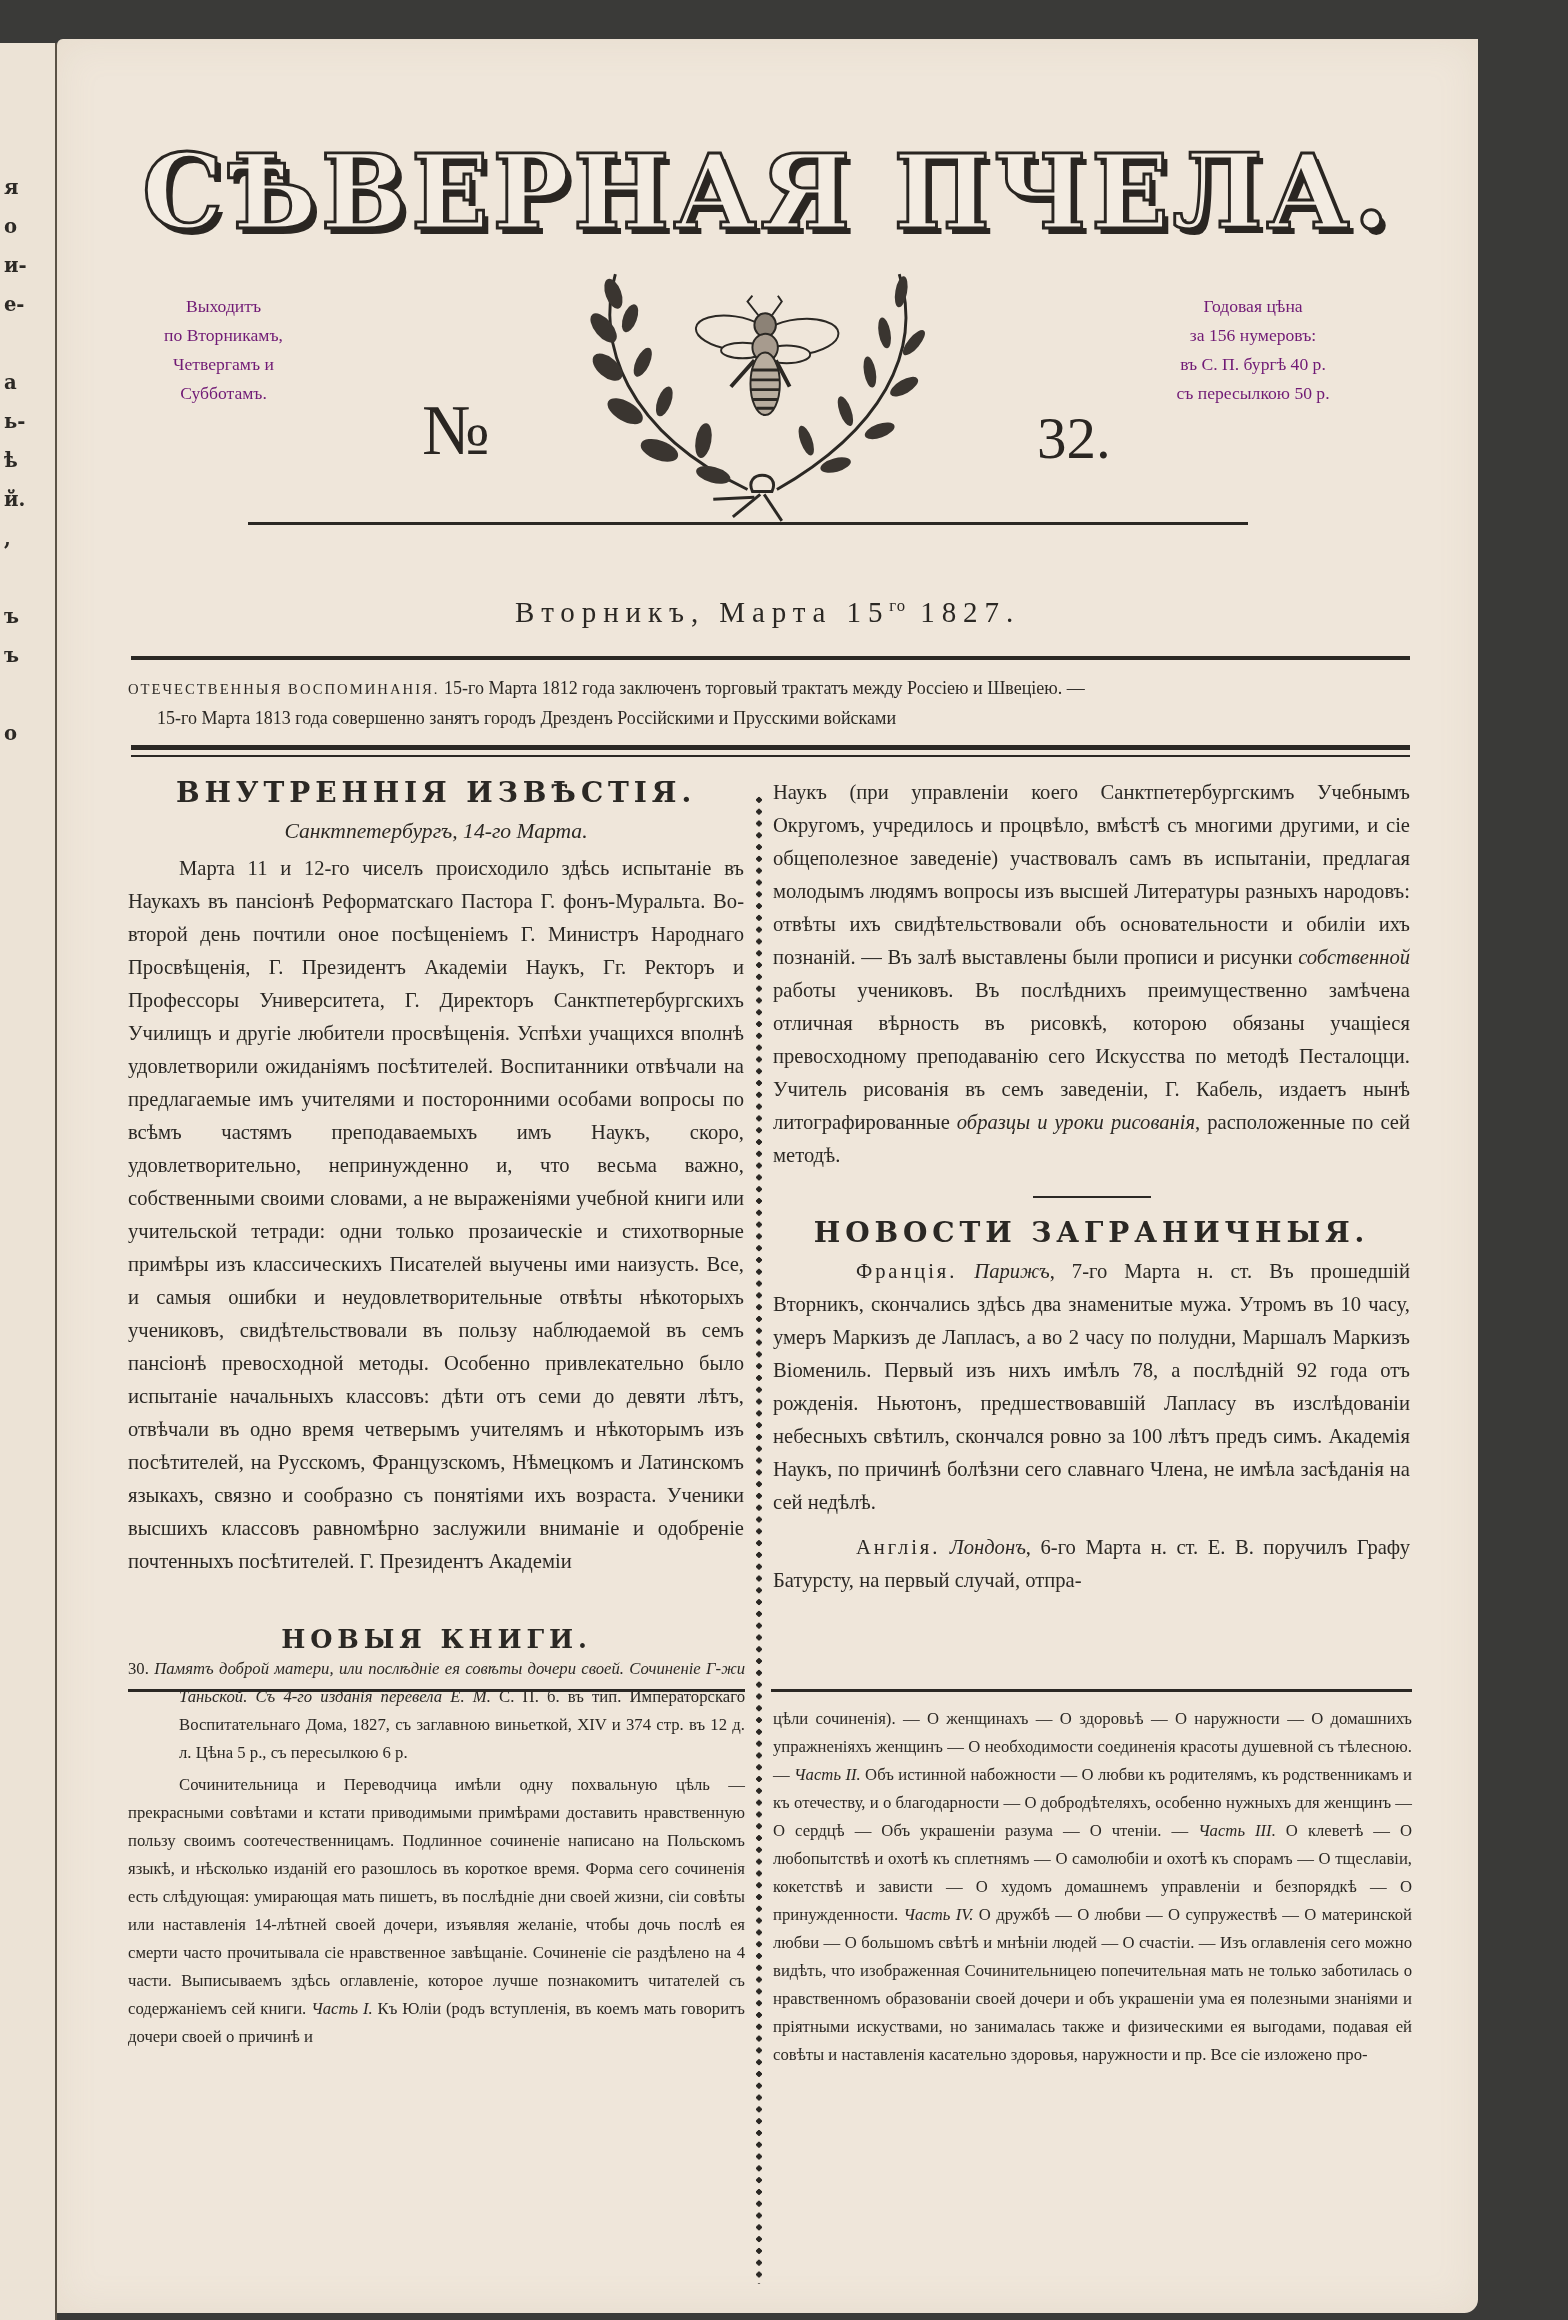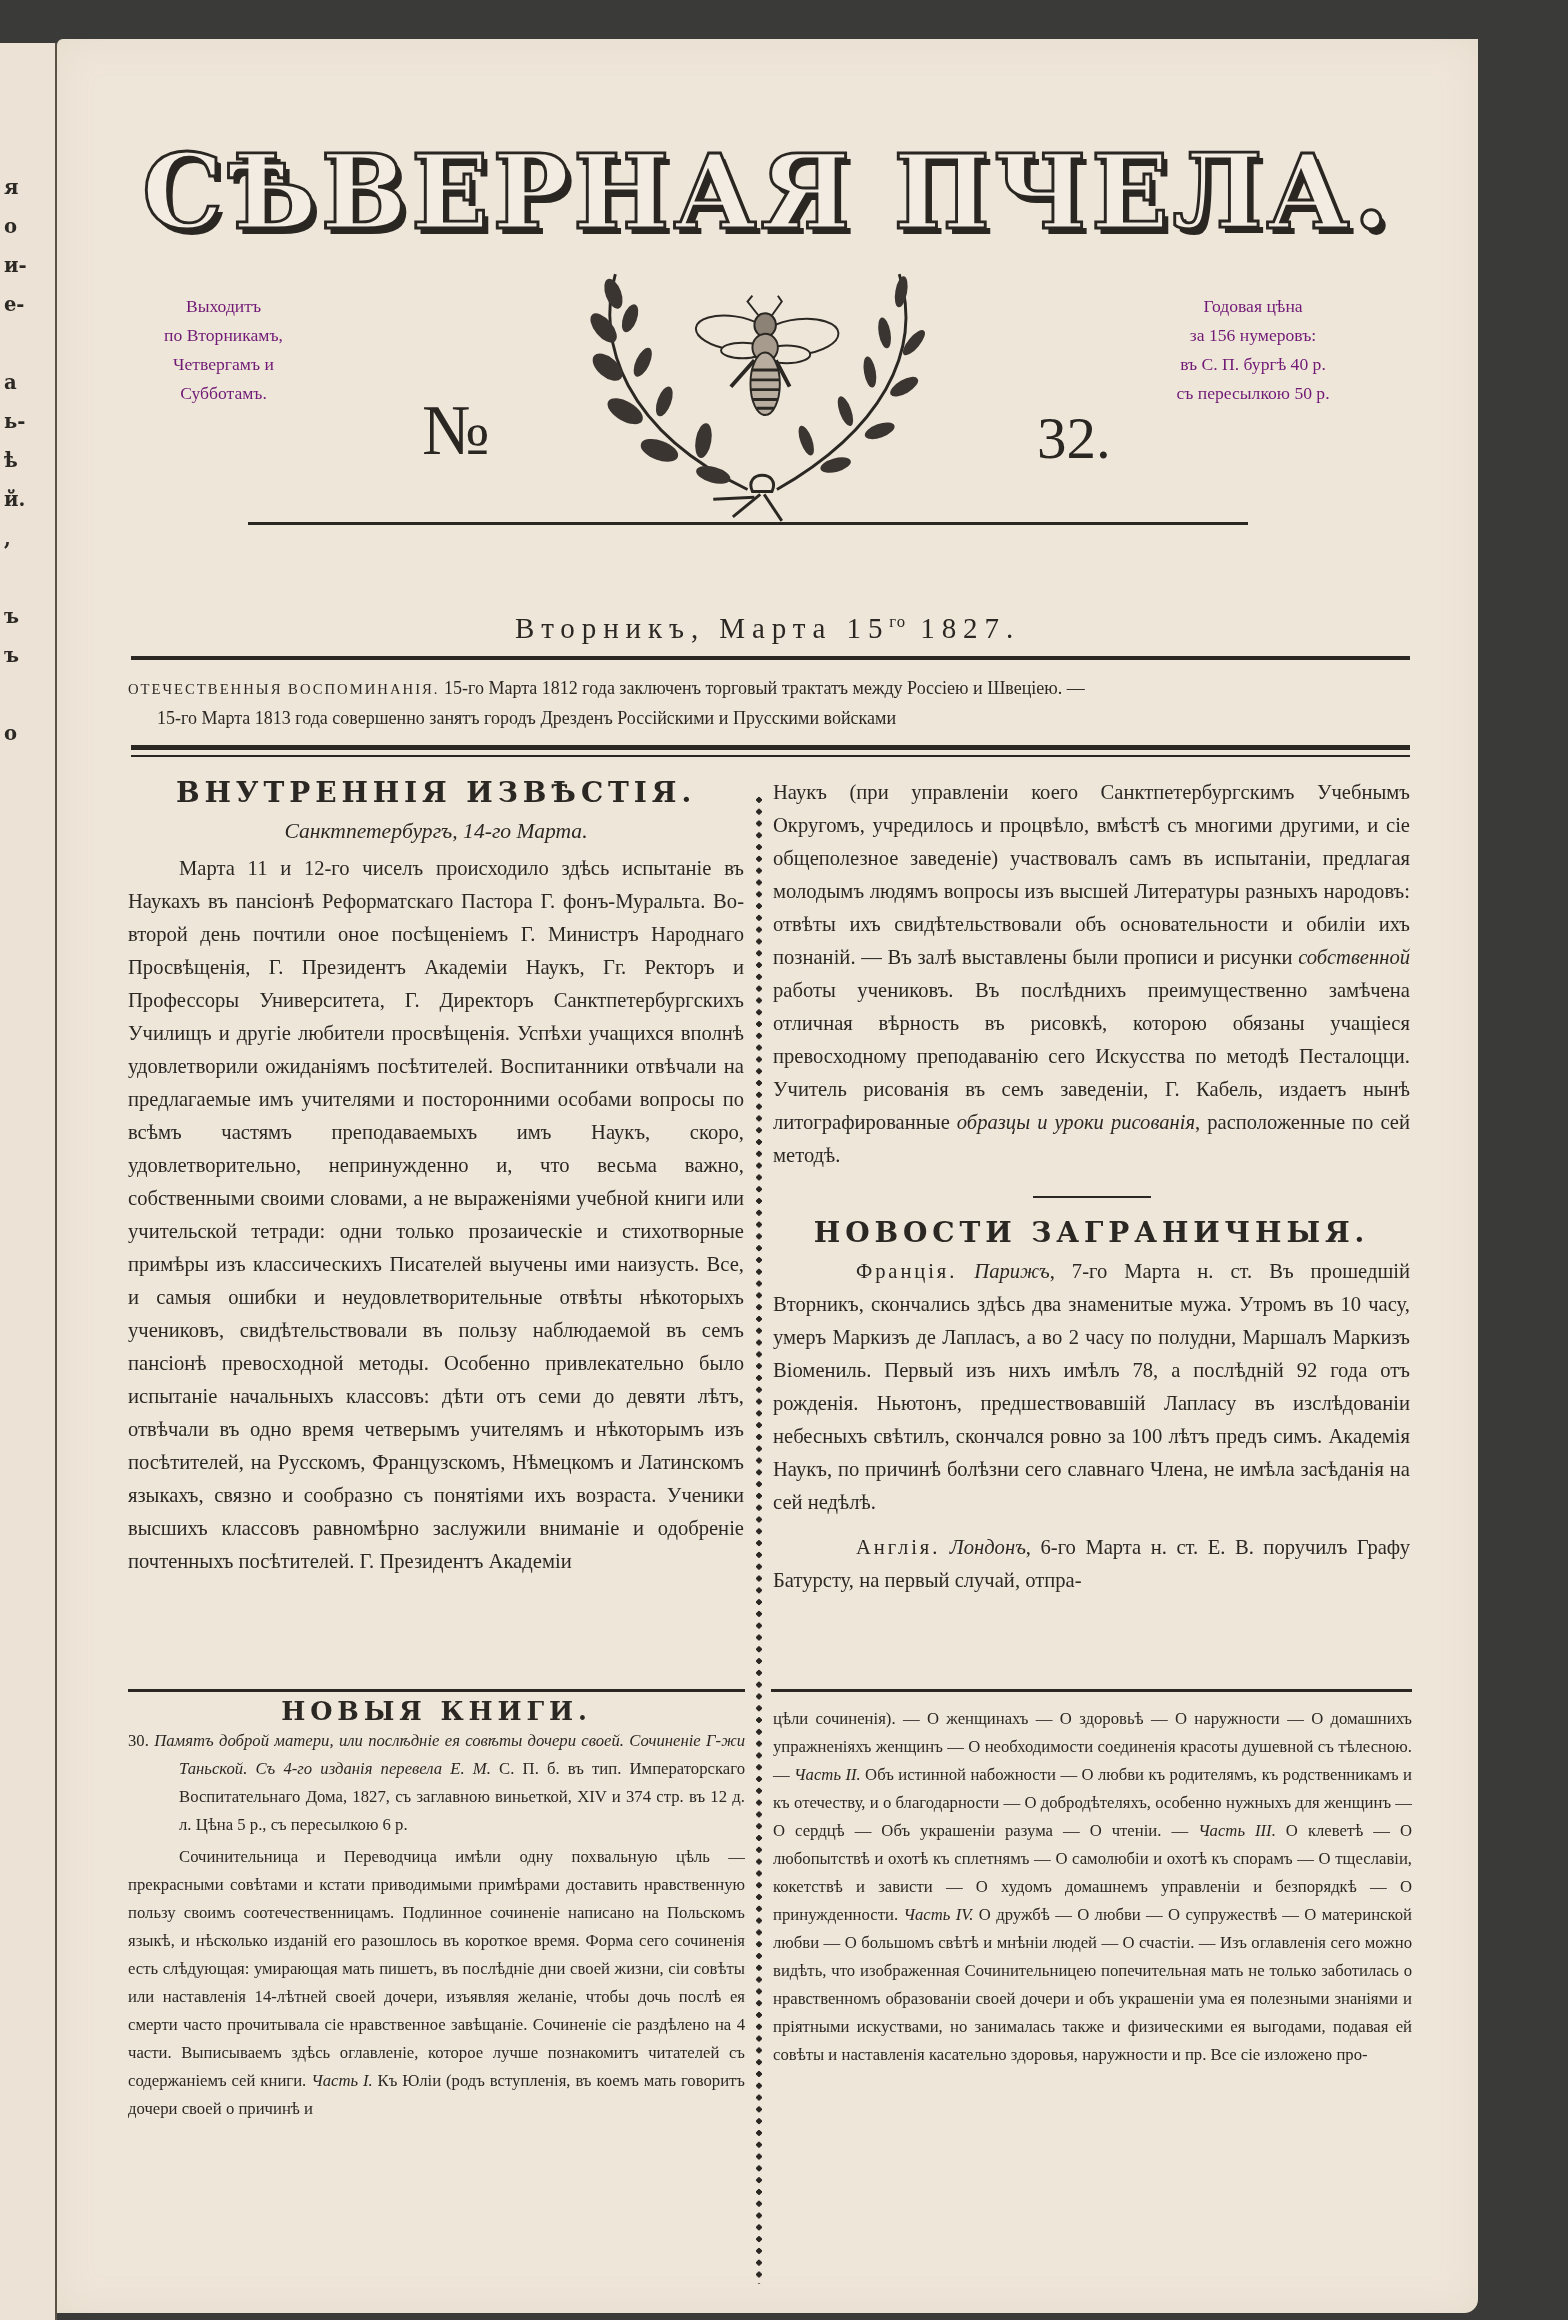--- a/index.html
+++ b/index.html
@@ -41,21 +41,21 @@
   }
   .issue-no {
     font-family: "Liberation Serif", serif; font-size: 71px; color: #2a2622;
   }
   .emblem { left: 529px; top: 225px; width: 372px; height: 265px; }
 
   .rule { background: #2b2824; height: 3.9px; }
   .rule-thin { background: #2b2824; height: 2px; }
   .date-line {
     left: 0; top: 557px; width: 1421px; text-align: center;
-    font-family: "Liberation Serif", serif; font-size: 29px; letter-spacing: 6.9px; margin-top: 16px;
+    font-family: "Liberation Serif", serif; font-size: 29px; letter-spacing: 6.9px;
   }
   .date-line sup { font-size: 16.7px; letter-spacing: 1px; }
   .memorial {
     left: 71px; top: 635px; width: 1284px;
     font-family: "Liberation Serif", serif; font-size: 18px; line-height: 29px;
     text-align: justify;
   }
   .memorial .caps { letter-spacing: 2px; font-size: 14.7px; text-transform: uppercase; }
 
   .col {
@@ -195,21 +195,21 @@
   <div class="abs rule-thin" style="left:74px; top:716px; width:1279px;"></div>
 
   <div class="abs col" style="left:71px; top:737px; width:616px;">
     <h2 class="section-title">ВНУТРЕННІЯ ИЗВѢСТІЯ.</h2>
     <div class="dateline" style="margin:5.9px 0 3.9px;">Санктпетербургъ, 14-го Марта.</div>
     <p class="indent">Марта 11 и 12-го чиселъ происходило здѣсь испытаніе въ Наукахъ въ пансіонѣ Реформатскаго Пастора Г. фонъ-Муральта. Во-второй день почтили оное посѣщеніемъ Г. Министръ Народнаго Просвѣщенія, Г. Президентъ Академіи Наукъ, Гг. Ректоръ и Профессоры Университета, Г. Директоръ Санктпетербургскихъ Училищъ и другіе любители просвѣщенія. Успѣхи учащихся вполнѣ удовлетворили ожиданіямъ посѣтителей. Воспитанники отвѣчали на предлагаемые имъ учителями и посторонними особами вопросы по всѣмъ частямъ преподаваемыхъ имъ Наукъ, скоро, удовлетворительно, непринужденно и, что весьма важно, собственными своими словами, а не выраженіями учебной книги или учительской тетради: одни только прозаическіе и стихотворные примѣры изъ классическихъ Писателей выучены ими наизусть. Все, и самыя ошибки и неудовлетворительные отвѣты нѣкоторыхъ учениковъ, свидѣтельствовали въ пользу наблюдаемой въ семъ пансіонѣ превосходной методы. Особенно привлекательно было испытаніе начальныхъ классовъ: дѣти отъ семи до девяти лѣтъ, отвѣчали въ одно время четверымъ учителямъ и нѣкоторымъ изъ посѣтителей, на Русскомъ, Французскомъ, Нѣмецкомъ и Латинскомъ языкахъ, связно и сообразно съ понятіями ихъ возраста. Ученики высшихъ классовъ равномѣрно заслужили вниманіе и одобреніе почтенныхъ посѣтителей. Г. Президентъ Академіи</p>
   </div>
 
   <div class="abs rule-thin" style="left:71px; top:1650px; width:617px; height:2.9px;"></div>
 
-  <div class="abs small" style="left:71px; top:1658px; width:617px;">
+  <div class="abs small" style="left:71px; top:1586px; width:617px;">
     <h2 class="section-title" style="font-size:25.5px; font-weight:bold; margin-bottom:2px;">НОВЫЯ КНИГИ.</h2>
     <p class="hang">
       <span>30.</span>
       <i>Памятъ доброй матери, или послѣдніе ея совѣты дочери своей. Сочиненіе Г-жи Таньской. Съ 4-го изданія перевела Е. М.</i><span> С. П. б. въ тип. Императорскаго Воспитательнаго Дома, 1827, съ заглавною виньеткой, XIV и 374 стр. въ 12 д. л. Цѣна 5 р., съ пересылкою 6 р.</span>
     </p>
     <p class="indent" style="margin-top:3.9px;"><span>Сочинительница и Переводчица имѣли одну похвальную цѣль — прекрасными совѣтами и кстати приводимыми примѣрами доставить нравственную пользу своимъ соотечественницамъ. Подлинное сочиненіе написано на Польскомъ языкѣ, и нѣсколько изданій его разошлось въ короткое время. Форма сего сочиненія есть слѣдующая: умирающая мать пишетъ, въ послѣдніе дни своей жизни, сіи совѣты или наставленія 14-лѣтней своей дочери, изъявляя желаніе, чтобы дочь послѣ ея смерти часто прочитывала сіе нравственное завѣщаніе. Сочиненіе сіе раздѣлено на 4 части. Выписываемъ здѣсь оглавленіе, которое лучше познакомитъ читателей съ содержаніемъ сей книги. </span><i>Часть I.</i><span> Къ Юліи (родъ вступленія, въ коемъ мать говоритъ дочери своей о причинѣ и</span></p>
   </div>
 
   <div class="abs wavy"></div>
 

